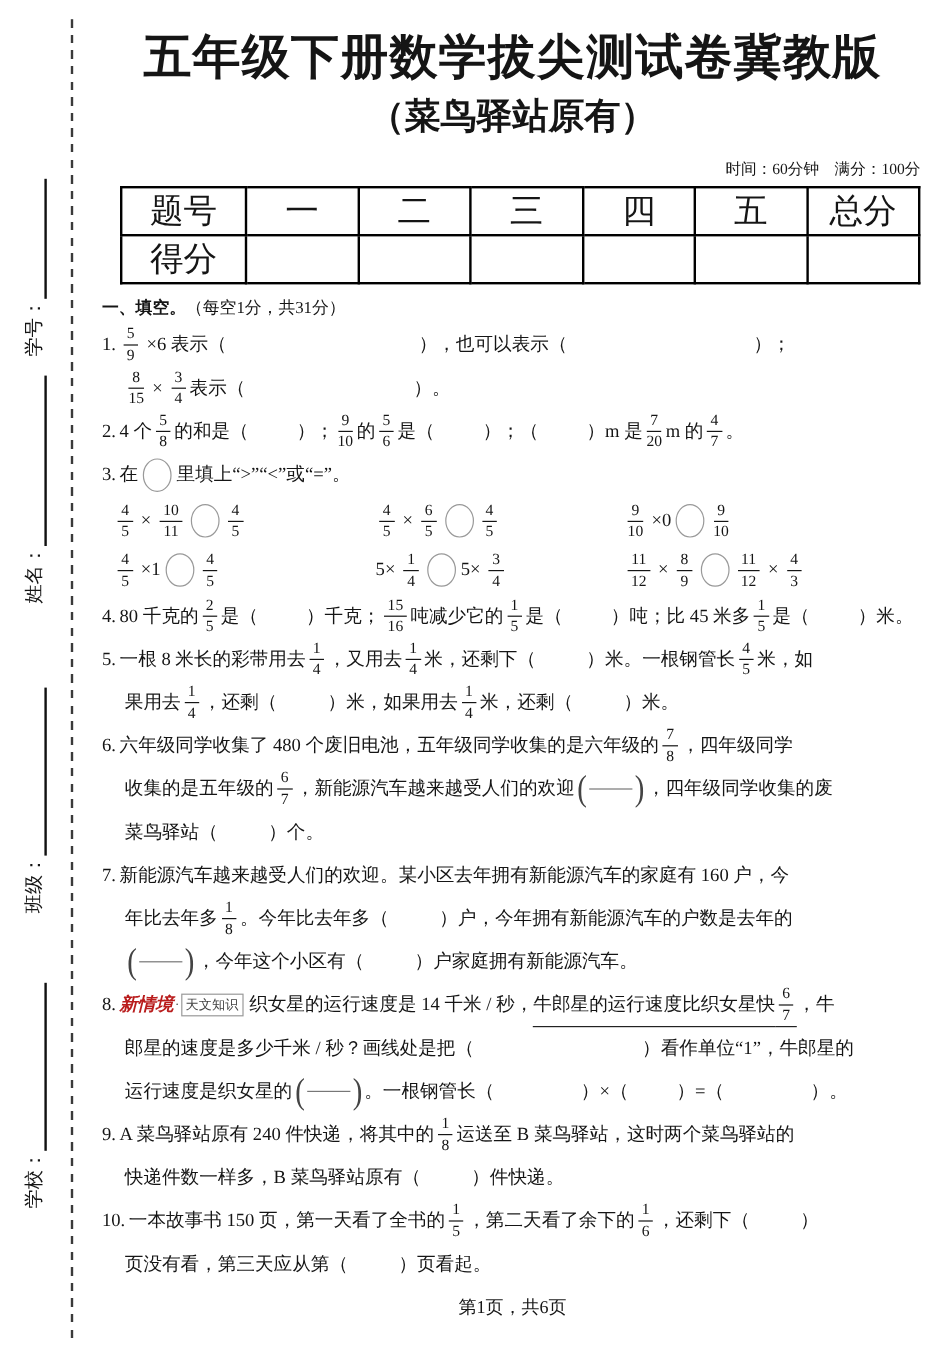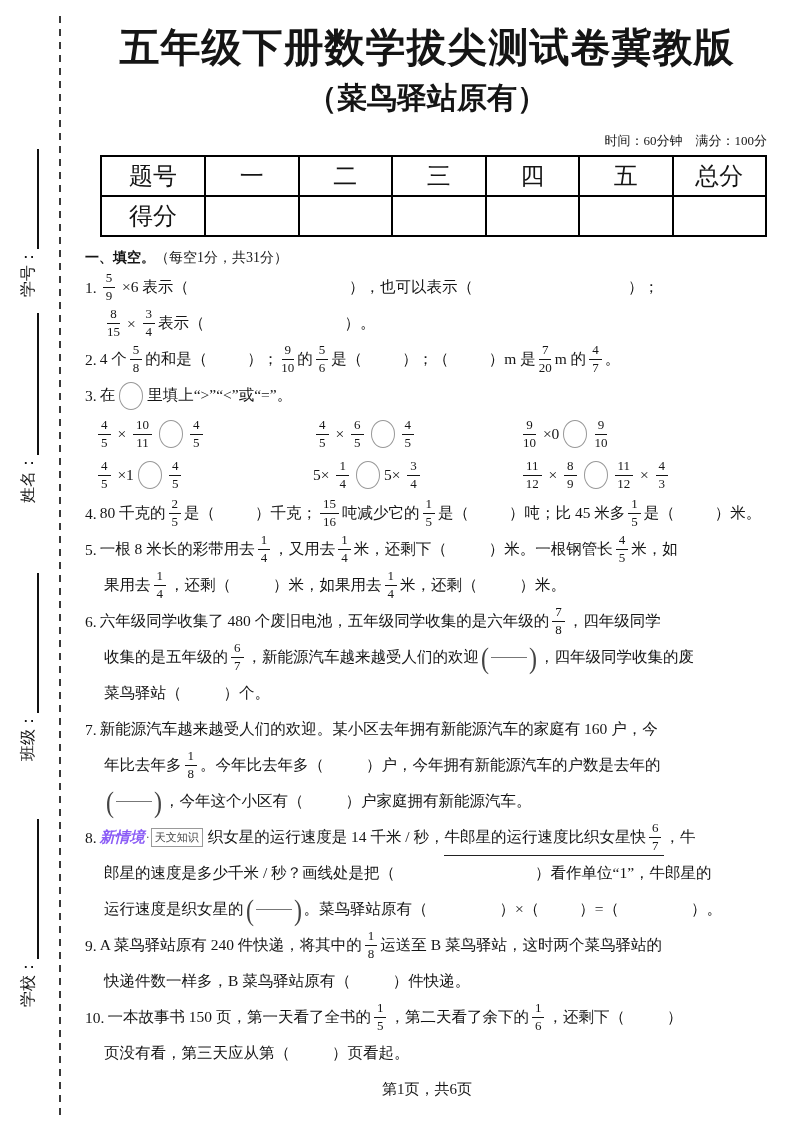--- a/index.html
+++ b/index.html
@@ -12,21 +12,21 @@
              transform:rotate(-90deg); transform-origin:0 0;
              display:flex; align-items:flex-end; font-size:16px; }
   .sb-item { display:flex; align-items:flex-end; white-space:pre; }
   .sb-blank { display:inline-block; border-bottom:2px solid #111; height:19px; }
   
   .main { position:absolute; left:85px; top:18px; width:684px; }
   .title { margin:6px 0 0; font-size:40px; line-height:1.2; font-weight:700; text-align:center; letter-spacing:1px; }
   .subtitle { margin:7px 0 0; font-size:30px; line-height:1.25; font-weight:700; text-align:center; }
   .info { margin-top:15px; text-align:right; font-size:13px; padding-right:2px; }
   table.score { border-collapse:collapse; margin-top:5px; margin-left:15px; width:667px; table-layout:fixed; }
-  table.score td { border:2px solid #000; height:38px; text-align:center; font-size:24px; padding:0; }
+  table.score td { border:2px solid #000; height:38px; text-align:center; font-size:28px; padding:0; }
   table.score td.c0 { width:102px; }
   .section { margin-top:10px; font-size:14px; line-height:22px; }
   .section .bold { font-weight:700; }
   
   #questions { font-size:15.5px; margin-top:1px; }
   .q { margin:0; }
   .qline { display:flex; align-items:center; min-height:36px; }
   .qline.cont { padding-left:19px; }
   .qnum { flex:0 0 auto; margin-right:3px; white-space:pre; }
   .txt { white-space:pre; }
@@ -36,21 +36,21 @@
   .frac .fd { padding-top:1px; }
   .blank { display:inline-block; flex:0 0 auto; height:1px; }
   .circle { display:inline-block; width:22px; height:26px; border:1.5px solid #999;
             border-radius:50%; margin:0 4px; flex:0 0 auto; }
   .fb { display:inline-flex; align-items:center; flex:0 0 auto; margin:0 1px; }
   .fb .p { font-size:30px; line-height:1; font-weight:400; color:#444; transform:scaleX(.8); }
   .fb .fline { display:inline-block; width:36px; border-top:1.5px solid #777; margin:0 1px; }
   .ul { align-self:stretch; display:inline-flex; align-items:center;
         border-bottom:1.5px solid #222; }
   .bdg { display:inline-flex; align-items:center; margin-right:5px; flex:0 0 auto; }
-  .bdg .bnew { font-weight:700; font-style:italic; font-size:15px; color:#8b5cf6; }
+  .bdg .bnew { font-weight:700; font-style:italic; font-size:15px; color:#b91c1c; }
   .bdg .bdot { margin:0 1px; color:#555; font-size:12px; }
   .bdg .bbox { font-size:11px; color:#444; border:1px solid #999; padding:1px 3px; }
   
   .cgrid { padding-left:10px; }
   .grow { display:flex; align-items:center; min-height:41px; }
   .gcell { display:flex; align-items:center; }
   .gcell:nth-child(1) { width:218px; }
   .gcell:nth-child(2) { width:207px; }
   .footer { text-align:center; font-size:15px; margin-top:8px; }
 </style>
@@ -419,21 +419,21 @@
             <span class="blank" style="width: 140px;"></span>
             <span class="txt">）看作单位“1”，牛郎星的</span>
           </div>
           <div class="qline cont">
             <span class="txt">运行速度是织女星的</span>
             <span class="fb">
               <span class="p">(</span>
               <span class="fline"></span>
               <span class="p">)</span>
             </span>
-            <span class="txt">。菜鸟驿站原有（</span>
+            <span class="txt">。一根钢管长（</span>
             <span class="blank" style="width: 72px;"></span>
             <span class="txt">）×（</span>
             <span class="blank" style="width: 40px;"></span>
             <span class="txt">）=（</span>
             <span class="blank" style="width: 72px;"></span>
             <span class="txt">）。</span>
           </div>
         </div>
         <div class="q">
           <div class="qline">

